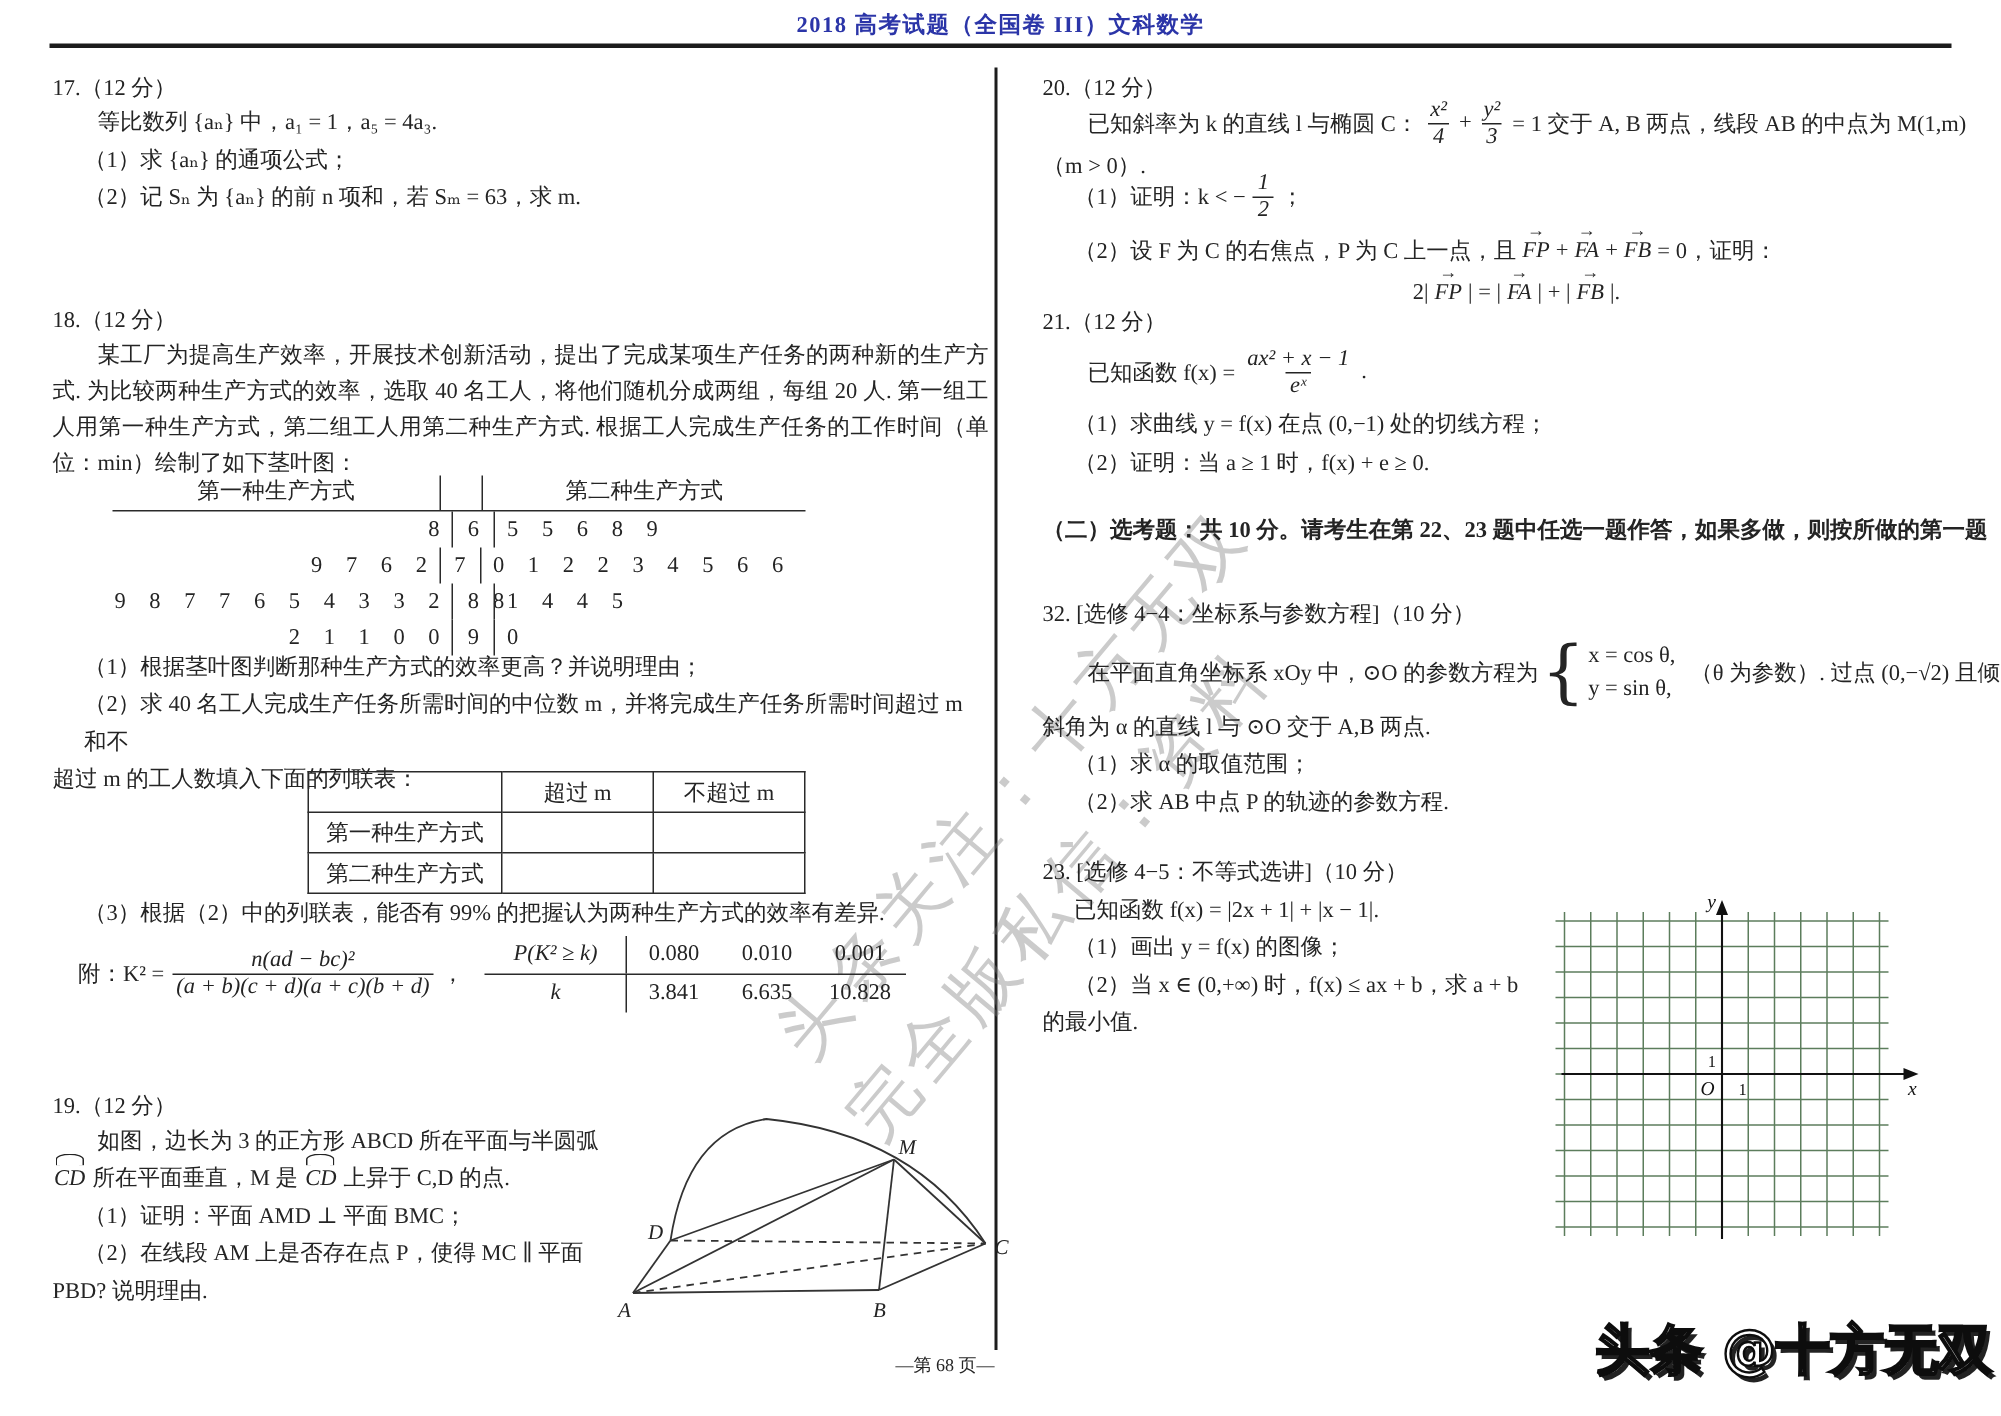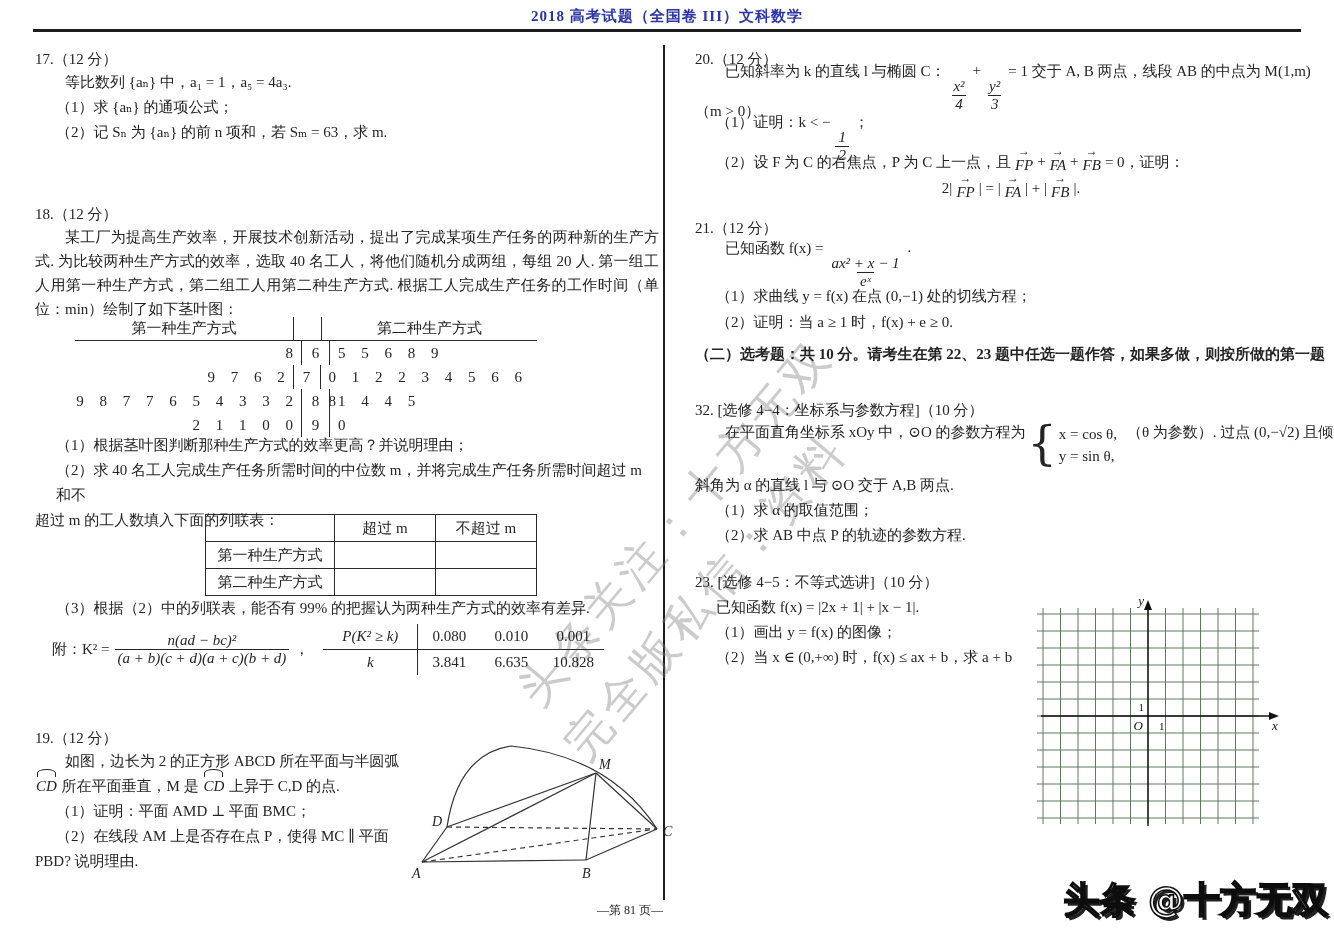--- a/index.html
+++ b/index.html
@@ -5,21 +5,21 @@
   html,body{margin:0;padding:0;background:#e8e8e8}
   #page{position:relative;width:1334px;height:944px;background:#ffffff;
         font-family:"Liberation Serif","DejaVu Serif",serif;color:#242424;
         font-size:15px;overflow:hidden}
   .blk{position:absolute}
   p{margin:0;line-height:25px}
   .ind2{text-indent:2em}
   .pind2{padding-left:30px}
   .ind1{padding-left:21px}
   .jtxt{text-align:justify;line-height:24px}
-  .fline{display:flex;align-items:flex-start;white-space:nowrap}
+  .fline{display:flex;align-items:center;white-space:nowrap}
   .fline>span{flex:0 0 auto}
   
   #header-title{position:absolute;top:7px;left:0;width:100%;text-align:center;
         color:#2b35a8;font-size:15px;font-weight:bold;letter-spacing:1px}
   #header-rule{position:absolute;top:29px;left:33px;width:1268px;height:3px;background:#1c1c1c}
   #col-divider{position:absolute;left:663px;top:45px;width:2px;height:855px;background:#1c1c1c}
   
   .frac{display:inline-flex;flex-direction:column;align-items:center;line-height:17px;
         font-style:italic;margin:16px 5px;text-align:center}
   .frac .fden{border-top:1.2px solid #242424;padding:0 3px}
@@ -177,21 +177,21 @@
         <span class="kt-c0">k</span>
         <span class="kt-c">3.841</span>
         <span class="kt-c">6.635</span>
         <span class="kt-c">10.828</span>
       </span>
     </span>
   </div>
 
   <div class="blk" style="left:35px;top:727px;width:400px">
     <p class="qnum">19.（12 分）</p>
-    <p class="ind2">如图，边长为 2 的正方形 ABCD 所在平面与半圆弧</p>
+    <p class="ind2">如图，边长为 3 的正方形 ABCD 所在平面与半圆弧</p>
     <p><span class="arcspan">CD</span>&nbsp;<span>所在平面垂直，M 是</span>&nbsp;<span class="arcspan">CD</span>&nbsp;<span>上异于 C,D 的点.</span></p>
     <p class="ind1">（1）证明：平面 AMD ⊥ 平面 BMC；</p>
     <p class="ind1">（2）在线段 AM 上是否存在点 P，使得 MC ∥ 平面</p>
     <p>PBD? 说明理由.</p>
   </div>
 
   <svg class="blk" style="left:410px;top:736px" width="290" height="172" viewBox="0 0 290 172">
     <path class="fl" d="M37,91 Q48,18 101,10 Q200,20 247,93"></path>
     <line class="fl" x1="12" y1="126" x2="176" y2="124"></line>
     <line class="fl" x1="176" y1="124" x2="247" y2="93"></line>
@@ -246,21 +246,21 @@
       <span>2|</span>
       <span class="vec">FP</span>
       <span>| = |</span>
       <span class="vec">FA</span>
       <span>| + |</span>
       <span class="vec">FB</span>
       <span>|.</span>
     </div>
   </div>
 
-  <div class="blk" style="left:695px;top:217px;width:632px">
+  <div class="blk" style="left:695px;top:204px;width:632px">
     <p class="qnum">21.（12 分）</p>
     <div class="fline pind2" style="height:44px">
       <span>已知函数 f(x) =</span>
       <span class="frac">
           <span class="fnum">ax² + x − 1</span>
           <span class="fden">eˣ</span>
         </span>
       <span>.</span>
     </div>
     <p class="ind1" style="line-height:26px">（1）求曲线 y = f(x) 在点 (0,−1) 处的切线方程；</p>
@@ -285,20 +285,21 @@
     <p>斜角为 α 的直线 l 与 ⊙O 交于 A,B 两点.</p>
     <p class="ind1">（1）求 α 的取值范围；</p>
     <p class="ind1">（2）求 AB 中点 P 的轨迹的参数方程.</p>
   </div>
 
   <div class="blk" style="left:695px;top:570px;width:345px">
     <p><span>23.</span>&nbsp;<span>[选修 4−5：不等式选讲]（10 分）</span></p>
     <p class="ind1">已知函数 f(x) = |2x + 1| + |x − 1|.</p>
     <p class="ind1">（1）画出 y = f(x) 的图像；</p>
     <p class="ind1">（2）当 x ∈ (0,+∞) 时，f(x) ≤ ax + b，求 a + b</p>
+    <p>的最小值.</p>
   </div>
 
   <svg class="blk" style="left:1033px;top:596px" width="256" height="248" viewBox="0 0 256 248">
     <g id="gridlines">
         <line x1="10" x2="10" y1="12" y2="228" stroke="#5c7d5c"></line>
         <line x1="27.5" x2="27.5" y1="12" y2="228" stroke="#5c7d5c"></line>
         <line x1="45" x2="45" y1="12" y2="228" stroke="#5c7d5c"></line>
         <line x1="62.5" x2="62.5" y1="12" y2="228" stroke="#5c7d5c"></line>
         <line x1="80" x2="80" y1="12" y2="228" stroke="#5c7d5c"></line>
         <line x1="97.5" x2="97.5" y1="12" y2="228" stroke="#5c7d5c"></line>
@@ -327,16 +328,16 @@
     <line class="axis" x1="115" y1="230" x2="115" y2="10"></line>
     <polygon points="246,120 236,116 236,124" fill="#111"></polygon>
     <polygon points="115,4 111,14 119,14" fill="#111"></polygon>
     <text class="axlab" x="111" y="9" text-anchor="end">y</text>
     <text class="axlab" x="239" y="134">x</text>
     <text class="axlab" x="110" y="134" text-anchor="end">O</text>
     <text class="ticklab" x="111" y="115" text-anchor="end">1</text>
     <text class="ticklab" x="126" y="134">1</text>
   </svg>
 
-  <div id="footer">—第 81 页—</div>
+  <div id="footer">—第 68 页—</div>
   <div id="wm-bottom">头条 @十方无双</div>
 
 </div>
 
 </body></html>

